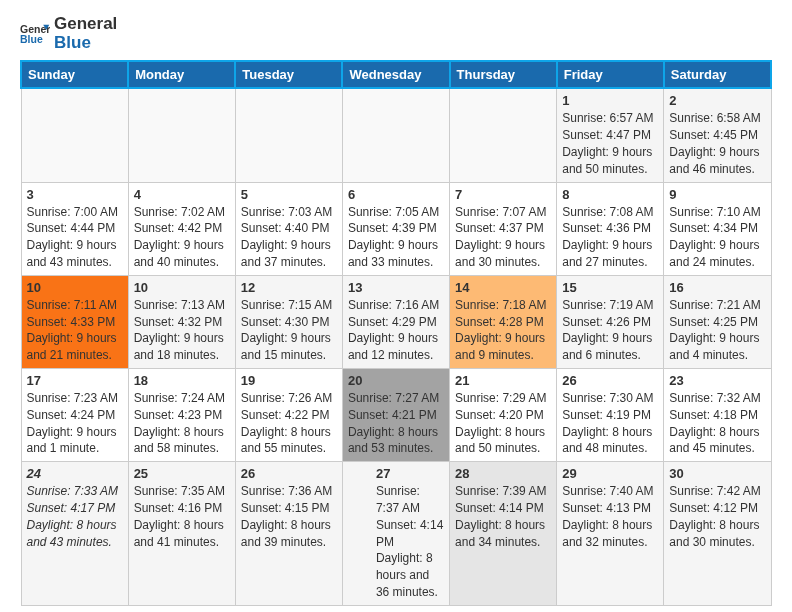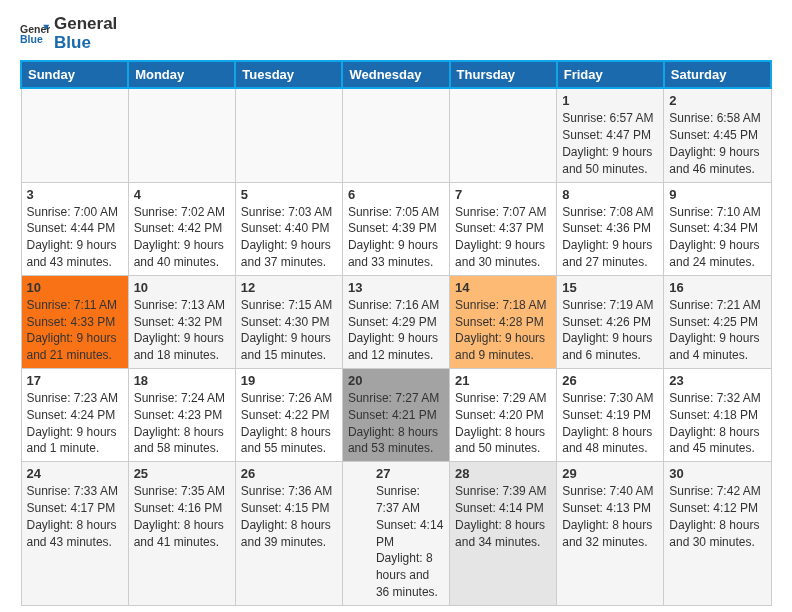--- a/index.html
+++ b/index.html
@@ -163,21 +163,21 @@
           <td style="background: rgb(255, 255, 255);">
             <span class="day-num">26</span>
             <div class="day-info">Sunrise: 7:30 AM<br>Sunset: 4:19 PM<br>Daylight: 8 hours and 48 minutes.</div>
           </td>
           <td style="background: rgb(255, 255, 255);">
             <span class="day-num">23</span>
             <div class="day-info">Sunrise: 7:32 AM<br>Sunset: 4:18 PM<br>Daylight: 8 hours and 45 minutes.</div>
           </td>
         </tr>
         <tr>
-          <td style="background: rgb(245, 245, 245);">
+          <td style="background: rgb(245, 245, 245); font-style: italic;">
             <span class="day-num">24</span>
             <div class="day-info">Sunrise: 7:33 AM<br>Sunset: 4:17 PM<br>Daylight: 8 hours and 43 minutes.</div>
           </td>
           <td style="background: rgb(245, 245, 245);">
             <span class="day-num">25</span>
             <div class="day-info">Sunrise: 7:35 AM<br>Sunset: 4:16 PM<br>Daylight: 8 hours and 41 minutes.</div>
           </td>
           <td style="background: rgb(245, 245, 245);">
             <span class="day-num">26</span>
             <div class="day-info">Sunrise: 7:36 AM<br>Sunset: 4:15 PM<br>Daylight: 8 hours and 39 minutes.</div>

